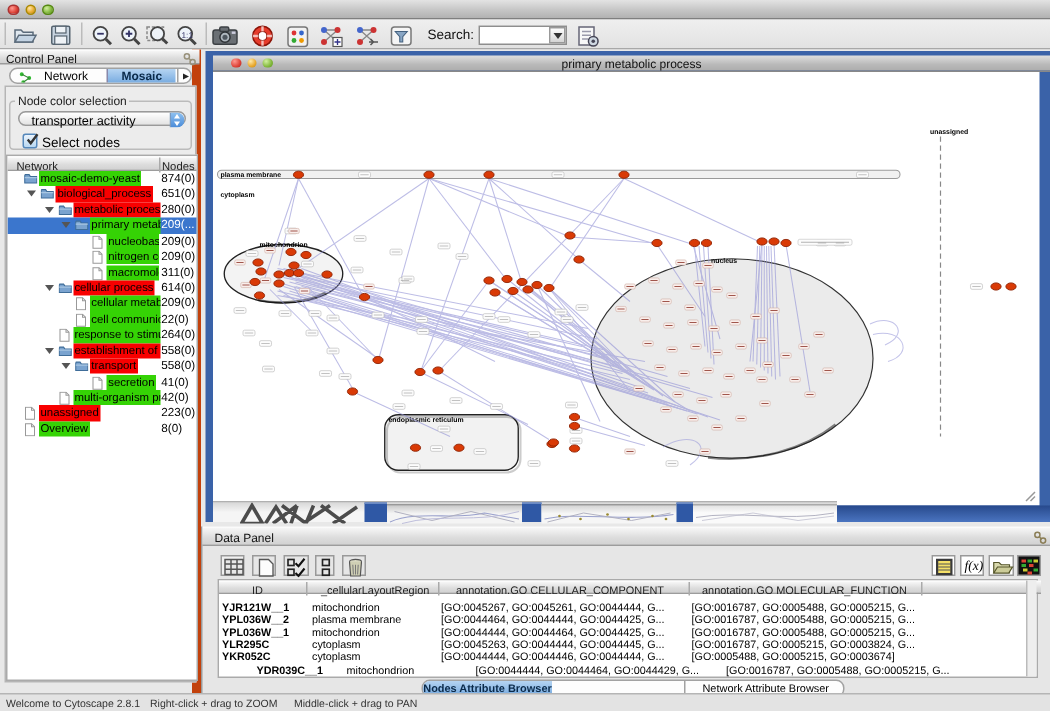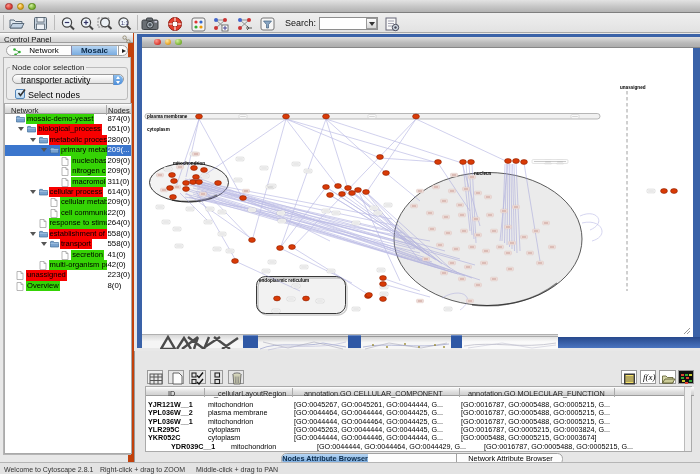--- a/index.html
+++ b/index.html
@@ -314,20 +314,21 @@
   </div>
 </div>
 
 <div class="abs" style="left:134px;top:33px;width:566px;height:318px;background:#e8e8e8;overflow:hidden;">
 
   <div class="abs" style="left:3px;top:1px;width:563px;height:314px;background:#3a62a8;z-index:1;">
     <div class="abs" style="left:5px;top:3px;width:558px;height:10.5px;background:linear-gradient(#dedede,#b9b9b9 60%,#adadad);border-bottom:1px solid #888;">
       <span class="tl" style="left:12px;top:1.5px;width:6.5px;height:6.5px;background:radial-gradient(circle at 35% 30%,#ff9990,#dd4338 60%,#b2241c);"></span>
       <span class="tl" style="left:22.5px;top:1.5px;width:6.5px;height:6.5px;background:radial-gradient(circle at 35% 30%,#ffe9a8,#e8a82c 60%,#c08619);"></span>
       <span class="tl" style="left:33px;top:1.5px;width:6.5px;height:6.5px;background:radial-gradient(circle at 35% 30%,#d2f0a0,#82b83c 60%,#5f9423);"></span>
+      <span style="position:absolute;left:0;width:100%;top:0.8px;text-align:center;font-size:8px;color:#111;">primary metabolic process</span>
     </div>
     <div class="abs" style="left:5px;top:14px;width:551px;height:288.5px;background:#fff;overflow:hidden;">
       <svg width="551" height="289" viewBox="0 0 551 289">
         <rect x="3" y="65.5" width="455" height="5.5" rx="2.7" fill="#f1f1f1" stroke="#9a9a9a" stroke-width="0.7"></rect>
         <text x="5" y="70" font-size="4.6" font-weight="bold" fill="#000">plasma membrane</text>
         <text x="5" y="83" font-size="4.6" font-weight="bold" fill="#000">cytoplasm</text>
         <ellipse cx="346" cy="191" rx="94" ry="66.5" fill="#ebebeb" stroke="#333" stroke-width="0.8"></ellipse>
         <path d="M415 235 A 94 66.5 0 0 1 330 257" fill="none" stroke="#111" stroke-width="1.6" opacity="0.5"></path>
         <text x="332" y="127" font-size="4.6" font-weight="bold" fill="#000">nucleus</text>
         <ellipse cx="47" cy="134.5" rx="39.5" ry="19.5" fill="#f3f3f3" stroke="#222" stroke-width="0.9"></ellipse>
@@ -734,20 +735,28 @@
     <div class="abs" style="left:320px;top:1px;width:96px;height:13.5px;background:linear-gradient(#e2e2e2,#fafafa 40%);border-top:1px solid #aaa;">
       <svg width="96" height="13" viewBox="0 0 96 13">
           <path d="M2 8 C30 3 60 11 94 5" stroke="#aab" fill="none" stroke-width="0.6"></path>
           <path d="M6 10 L40 5 L70 10 L94 7" stroke="#bbc" fill="none" stroke-width="0.5"></path>
         </svg>
     </div>
   </div>
 </div>
 
 <div class="abs" style="left:134px;top:351px;width:566px;height:111px;background:#e6e6e6;border-left:1px solid #9a9a9a;">
+  <div class="abs hdrband" style="left:0;top:0;width:566px;height:13px;">
+    <span style="position:absolute;left:8px;top:2px;font-size:8px;color:#111;">Data Panel</span>
+    <svg class="abs" style="right:3px;top:2px" width="9" height="9" viewBox="0 0 9 9">
+        <circle cx="2.6" cy="2.6" r="1.7" fill="none" stroke="#8a7d55"></circle>
+        <circle cx="6.4" cy="6.4" r="1.7" fill="none" stroke="#8a7d55"></circle>
+        <path d="M4 4 L5.5 5.5" stroke="#8a7d55"></path>
+      </svg>
+  </div>
 
   <div class="abs" style="left:12px;top:19px;width:16px;height:14px;border:1px solid #999;background:#f0f0f0;"><svg width="14" height="12" viewBox="0 0 14 12" style="margin:0.5px">
         <rect x="1" y="1" width="12" height="10" fill="#e8e8e8" stroke="#555"></rect>
         <path d="M1 4 L13 4 M1 7.5 L13 7.5 M5 1 L5 11 M9 1 L9 11" stroke="#555" stroke-width="1"></path>
       </svg></div>
   <div class="abs" style="left:33px;top:19px;width:16px;height:14px;border:1px solid #999;"><svg width="14" height="13" viewBox="0 0 14 13" style="margin:0.5px">
         <path d="M3 1 L9 1 L12 4 L12 12 L3 12 Z" fill="#fdfdfd" stroke="#555" stroke-width="0.9"></path>
       </svg></div>
   <div class="abs" style="left:54px;top:19px;width:17px;height:14px;border:1px solid #999;"><svg width="15" height="13" viewBox="0 0 15 13" style="margin:0.5px">
         <rect x="1" y="1" width="4" height="4" fill="none" stroke="#222" stroke-width="1.1"></rect>

